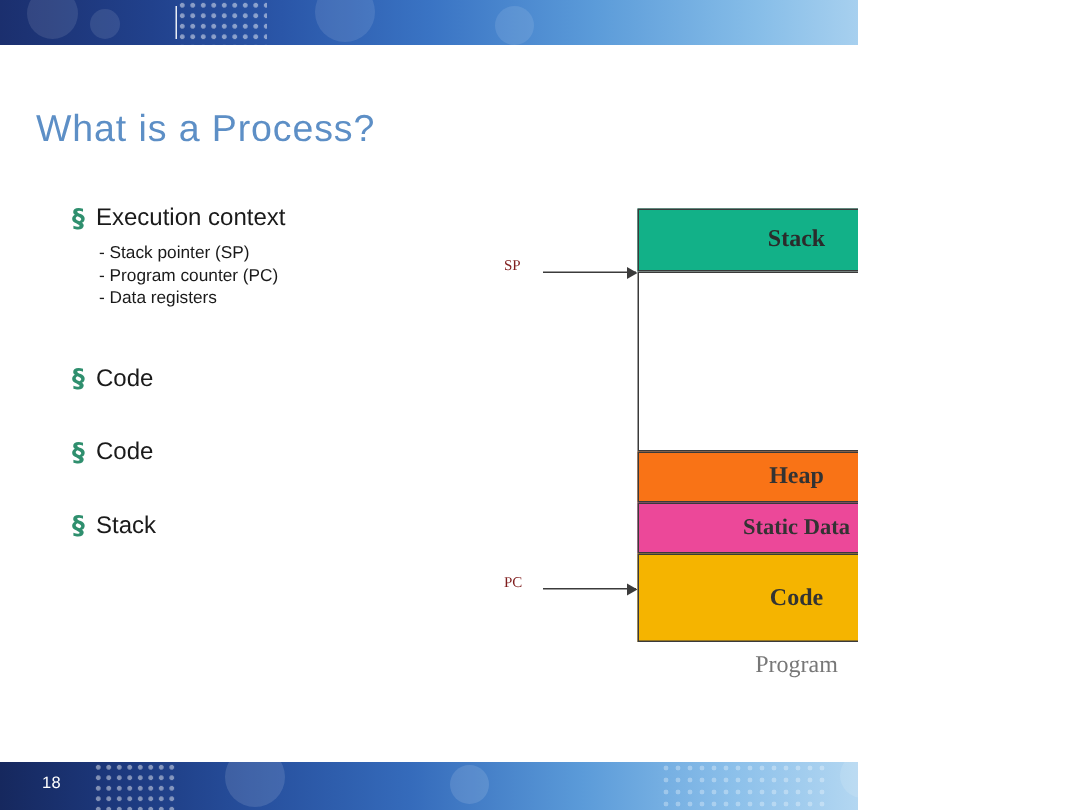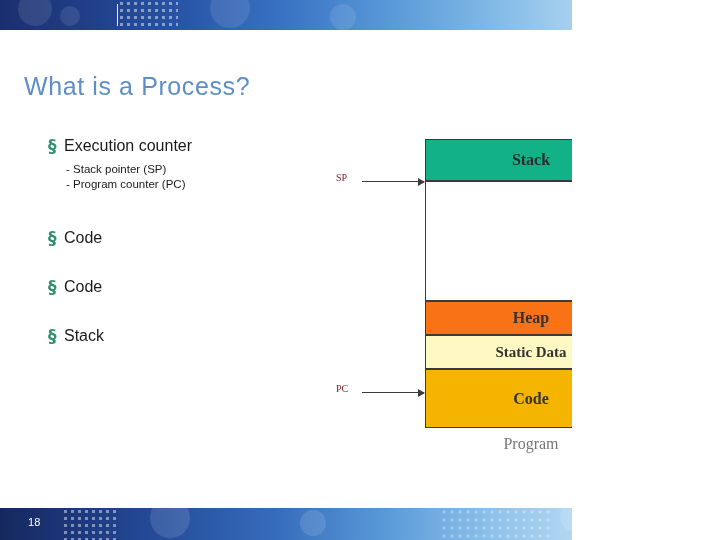--- a/index.html
+++ b/index.html
@@ -171,21 +171,21 @@
     background: #ffffff;
   }
   .mem-heap {
     top: 171px; height: 34px;
     background: #f97316;
     font-size: 16px;
     font-weight: bold;
   }
   .mem-static {
     top: 205px; height: 34px;
-    background: #fef9c3;
+    background: #ec4899;
     font-size: 15px;
     font-weight: bold;
   }
   .mem-code {
     top: 239px; height: 59px;
     background: #f5b400;
     font-size: 16px;
     font-weight: bold;
   }
   .process-label {
@@ -236,25 +236,26 @@
     <div class="dots"></div>
     <div class="tick"></div>
   </div>
 
   <div class="slide-title">What is a Process?</div>
 
   <div class="bullets">
 
     <div class="bullet-row">
       <span class="bullet-mark">§</span>
-      <span class="bullet-text">Execution counter</span>
+      <span class="bullet-text">Execution context</span>
     </div>
     <div class="sub-list">
       <div class="sub-item">- Stack pointer (SP)</div>
       <div class="sub-item">- Program counter (PC)</div>
+      <div class="sub-item">- Data registers</div>
     </div>
 
     <div class="gap-1"></div>
 
     <div class="bullet-row">
       <span class="bullet-mark">§</span>
       <span class="bullet-text">Code</span>
     </div>
 
     <div class="gap-2"></div>

